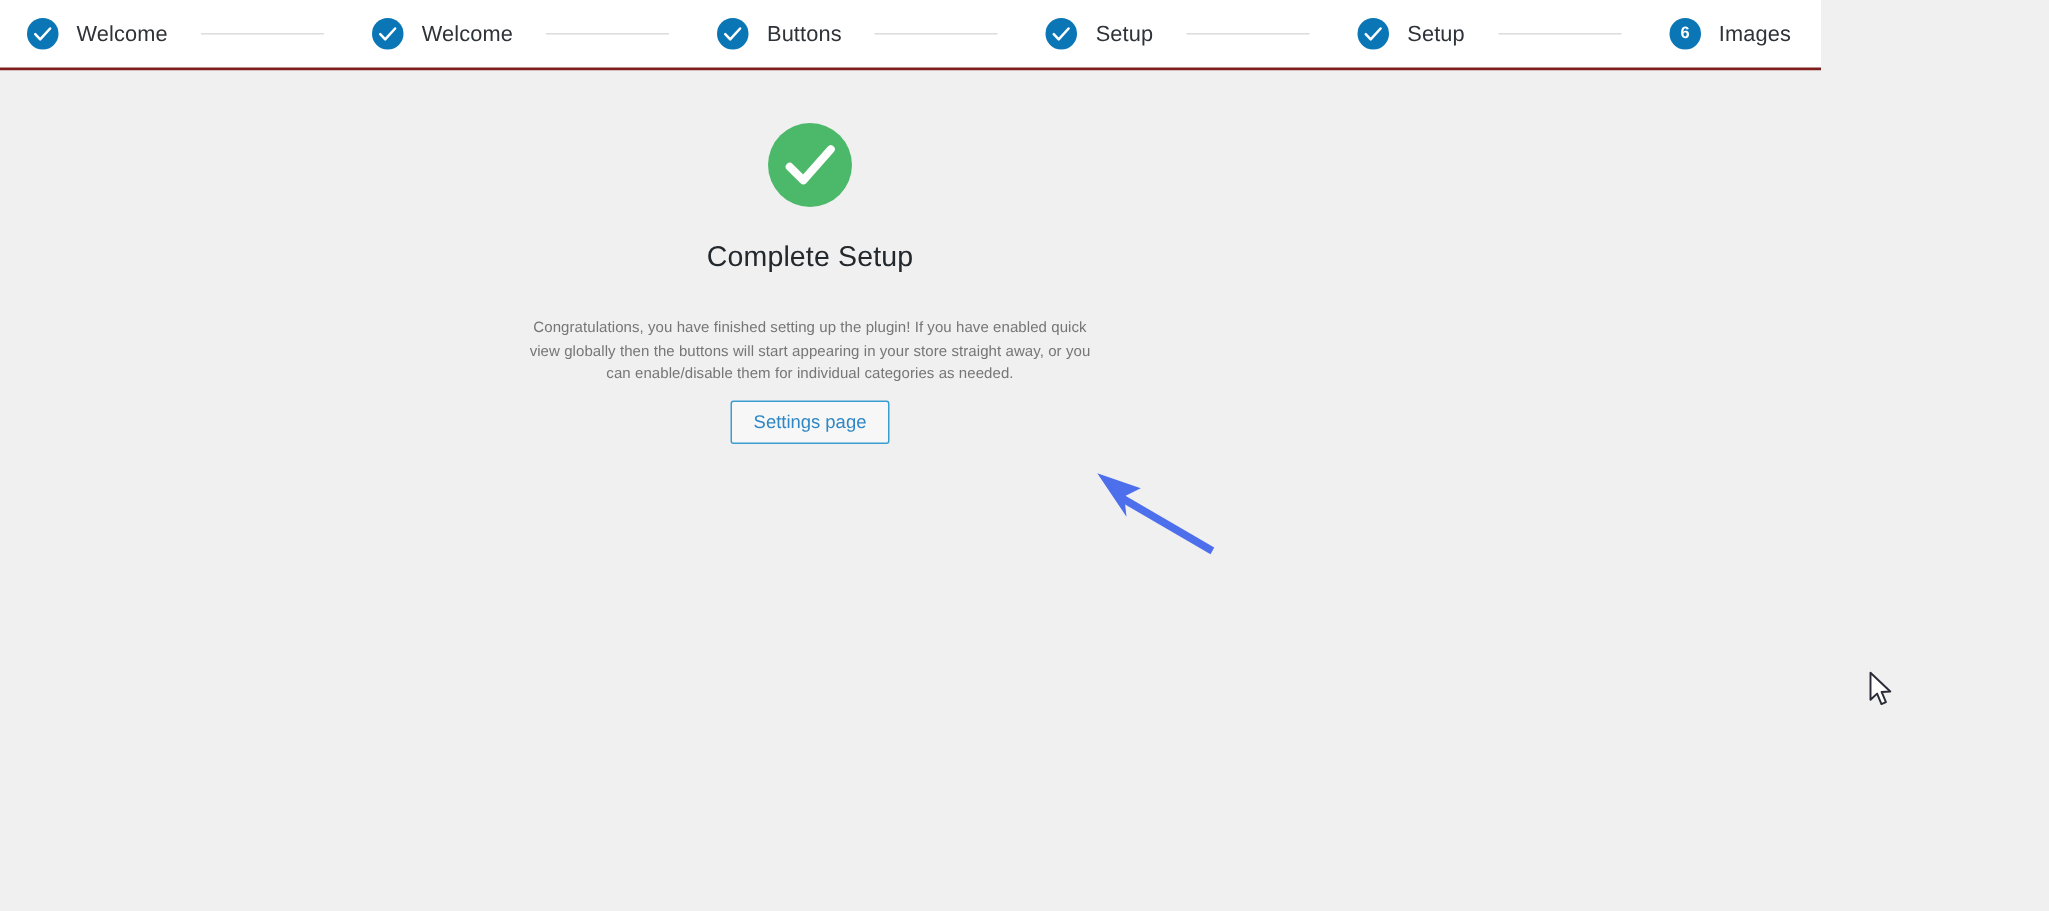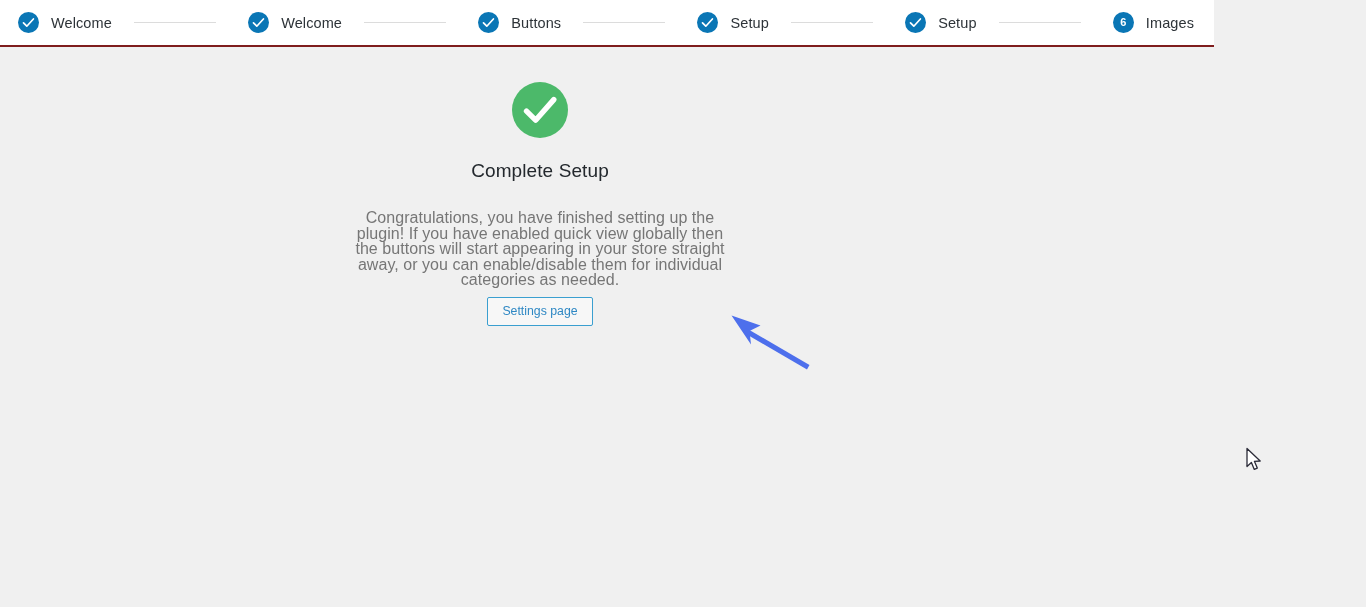--- a/index.html
+++ b/index.html
@@ -100,21 +100,21 @@
   #page-title {
     margin-top: 18px;
     font-size: 19px;
     color: #23282d;
     font-weight: normal;
     letter-spacing: 0.1px;
   }
   #page-desc {
     margin: 28px auto 0 auto;
     width: 390px;
-    font-size: 16px;
+    font-size: 10px;
     line-height: 15.5px;
     color: #767676;
     letter-spacing: 0.05px;
   }
   #settings-page-button {
     margin-top: 9px;
     display: inline-block;
     padding: 6px 14px 7px 14px;
     background: #f7f7f7;
     border: 1px solid #3a9fd0;

